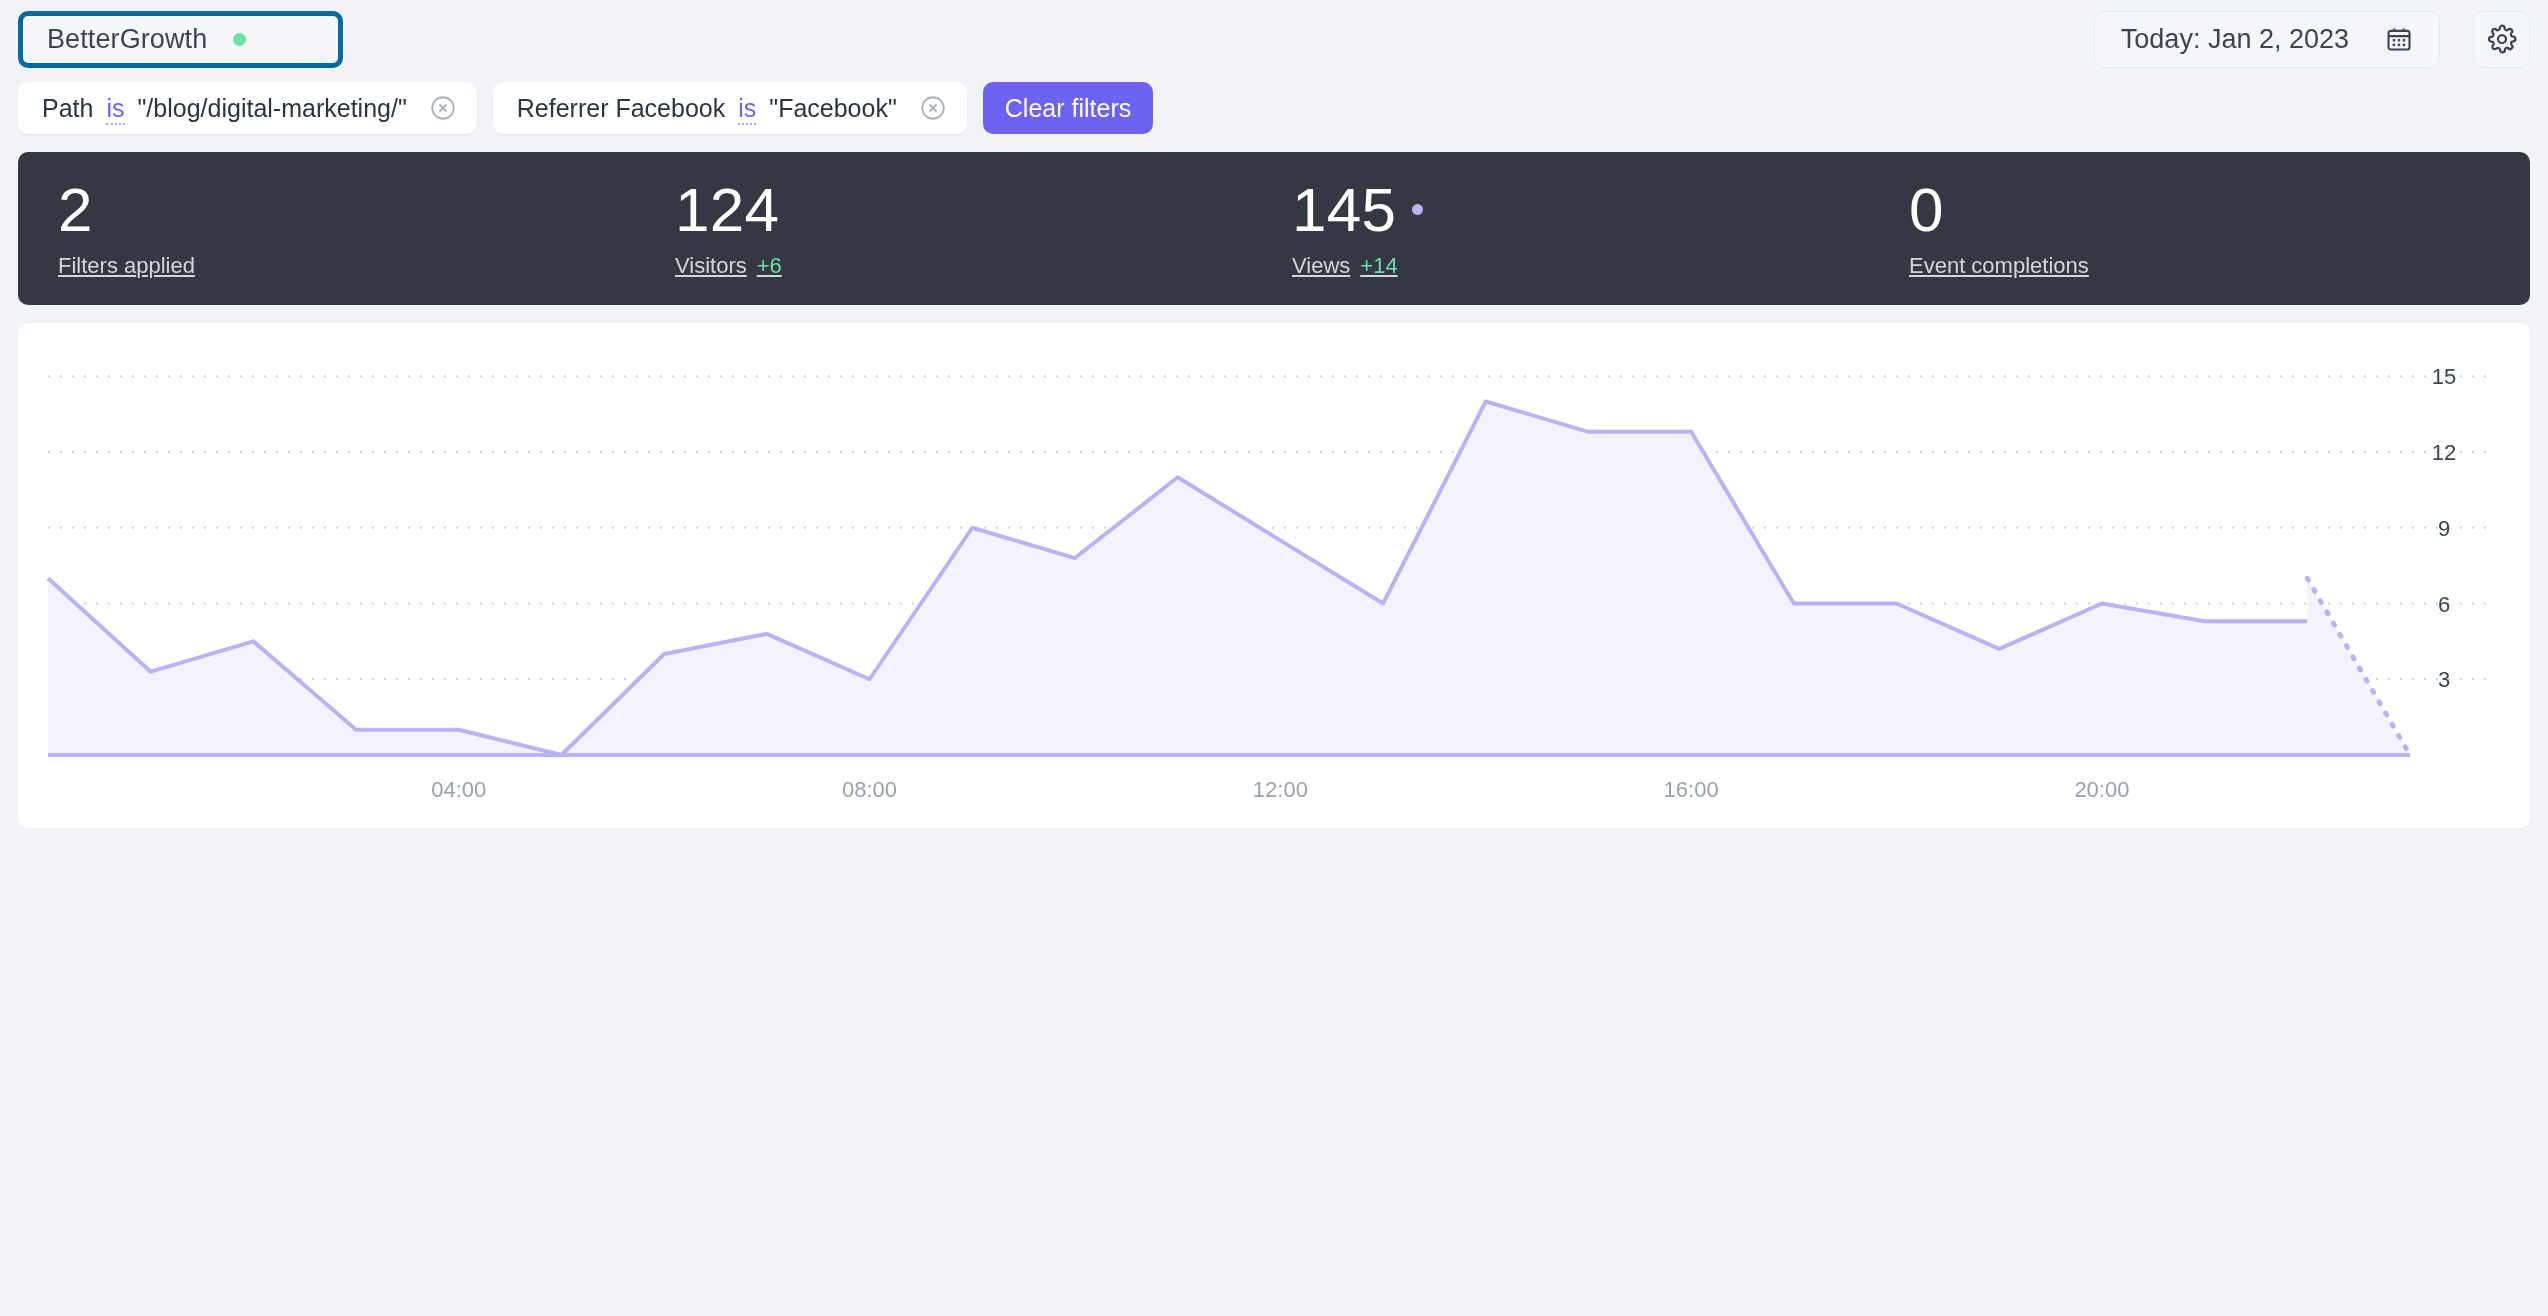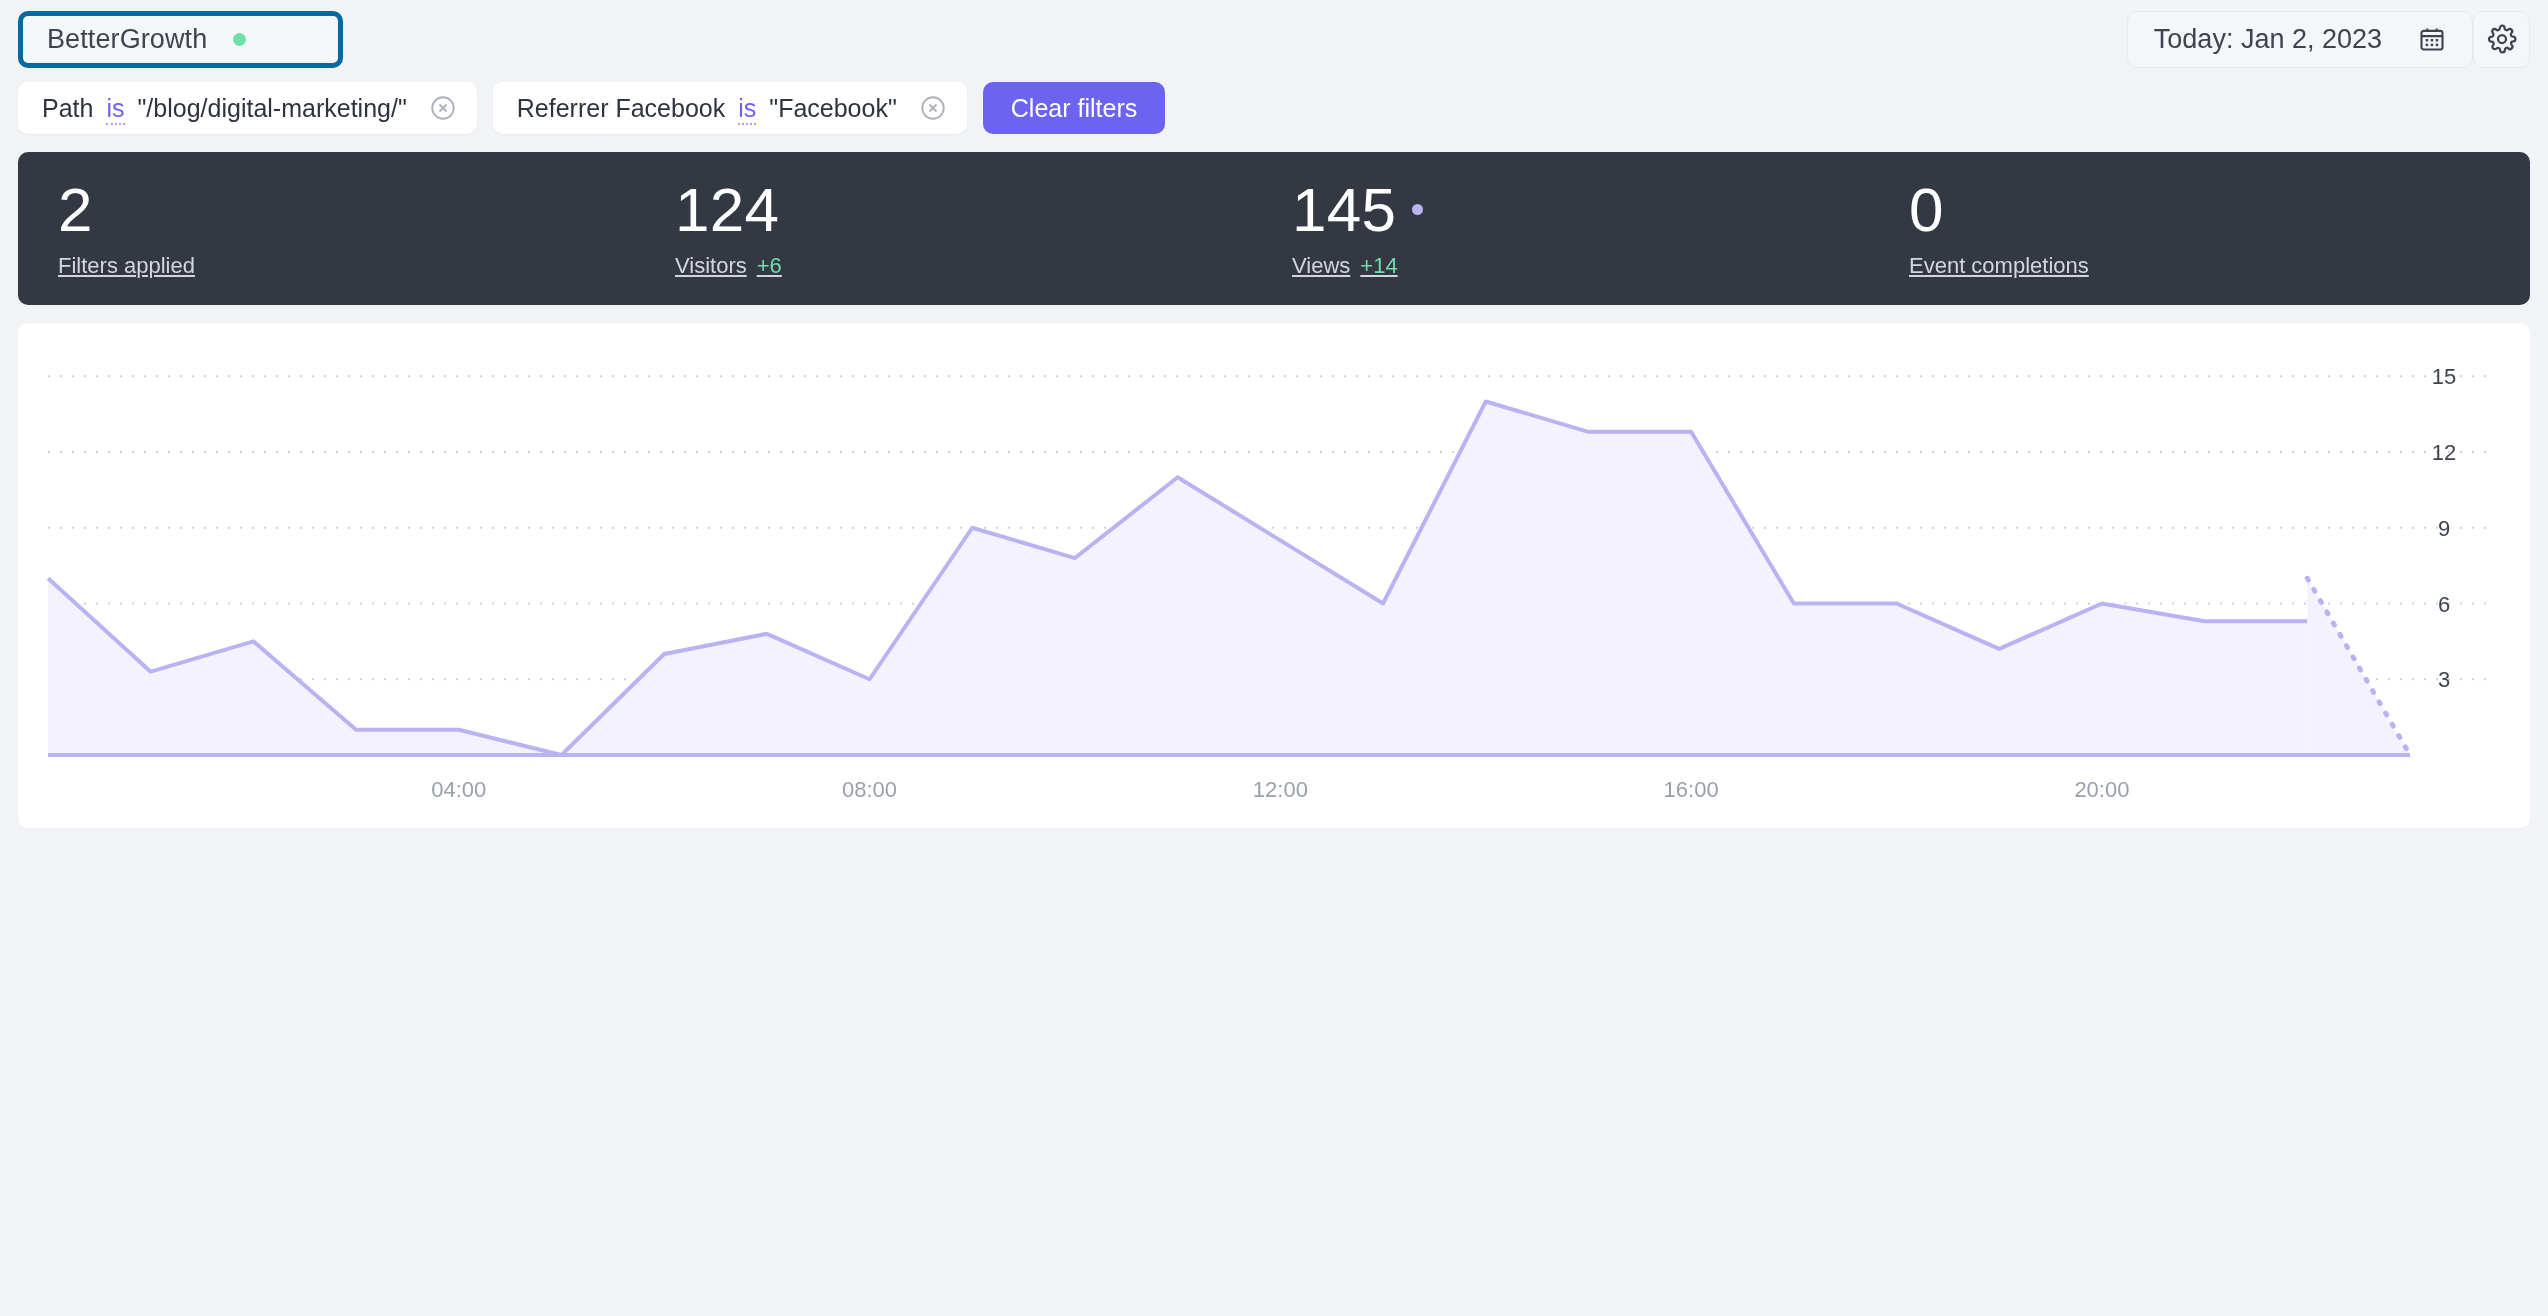--- a/index.html
+++ b/index.html
@@ -17,21 +17,21 @@
     padding: 10px 18px 0 18px; height: 68px;
   }
   .site-select {
     display: flex; align-items: center; gap: 26px;
     background: #f4f6f9; border: 5px solid #0369a1; border-radius: 10px;
     padding: 14px 24px; min-width: 325px; height: 57px;
   }
   .site-name { font-size: 27px; color: #3f4350; letter-spacing: .1px; }
   .status-dot { width: 13px; height: 13px; border-radius: 50%; background: #6fe0a8; }
 
-  .topright { display: flex; align-items: center; gap: 0; }
+  .topright { display: flex; align-items: center; gap: 33px; }
   .date-pill {
     display: flex; align-items: center; gap: 36px;
     background: #f4f6f9; border: 1px solid #e6e9ef; border-radius: 10px;
     padding: 13px 26px; height: 57px;
   }
   .date-text { font-size: 27px; color: #3f4350; white-space: nowrap; }
   .icon-btn {
     background: #f4f6f9; border: 1px solid #e6e9ef; border-radius: 10px;
     width: 57px; height: 57px; display: flex; align-items: center; justify-content: center;
   }
@@ -49,21 +49,21 @@
   .filter-key { color: #2e3340; }
   .filter-op {
     color: #6c63f0; margin: 0 13px;
     border-bottom: 2px dotted #a7a2f5; padding-bottom: 1px;
   }
   .filter-val { color: #2e3340; }
   .remove-x { flex: none; opacity: .55; }
   .clear-btn {
     background: #6c63f0; color: #ffffff; border: none; border-radius: 10px;
     font-family: "Liberation Sans", sans-serif;
-    font-size: 25px; padding: 0 28px; height: 52px; cursor: pointer;
+    font-size: 25px; padding: 0 22px; height: 52px; cursor: pointer;
     white-space: nowrap;
   }
 
   
   .stats {
     margin: 18px 18px 0 18px; background: #343842; border-radius: 10px;
     height: 153px; display: flex; align-items: center; padding: 0 22px;
   }
   .stat { flex: 1 1 0; padding-left: 18px; }
   .stat-value {

